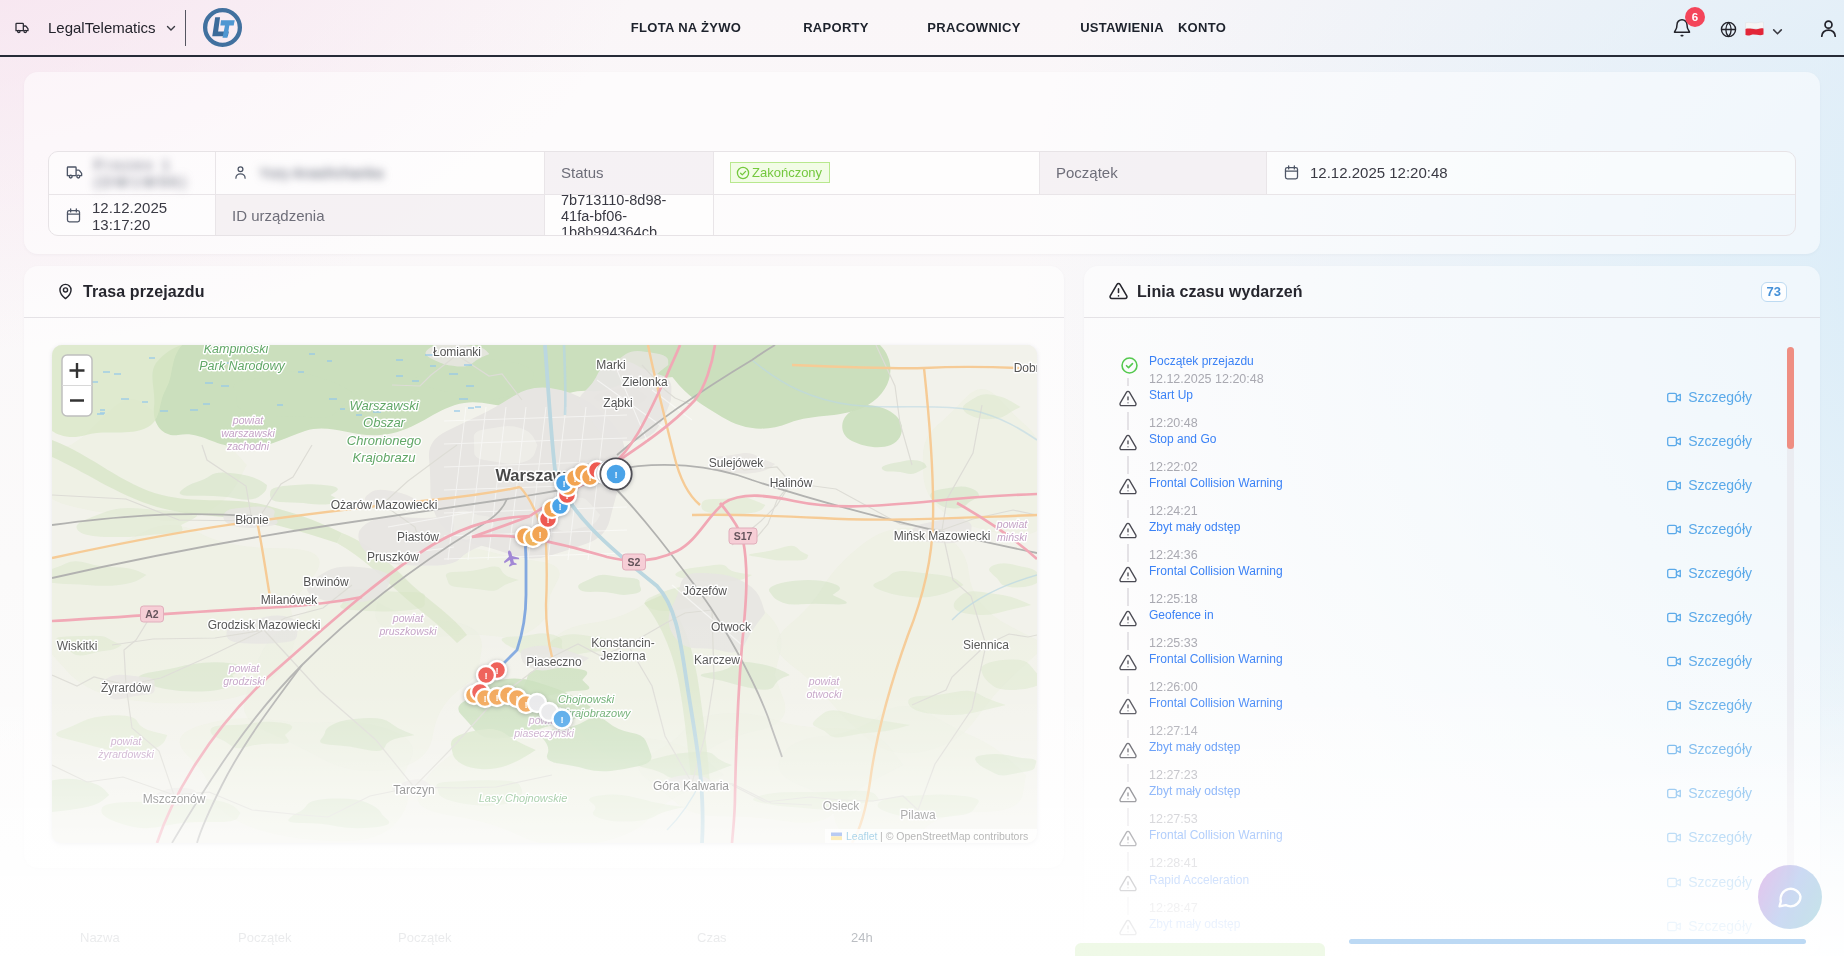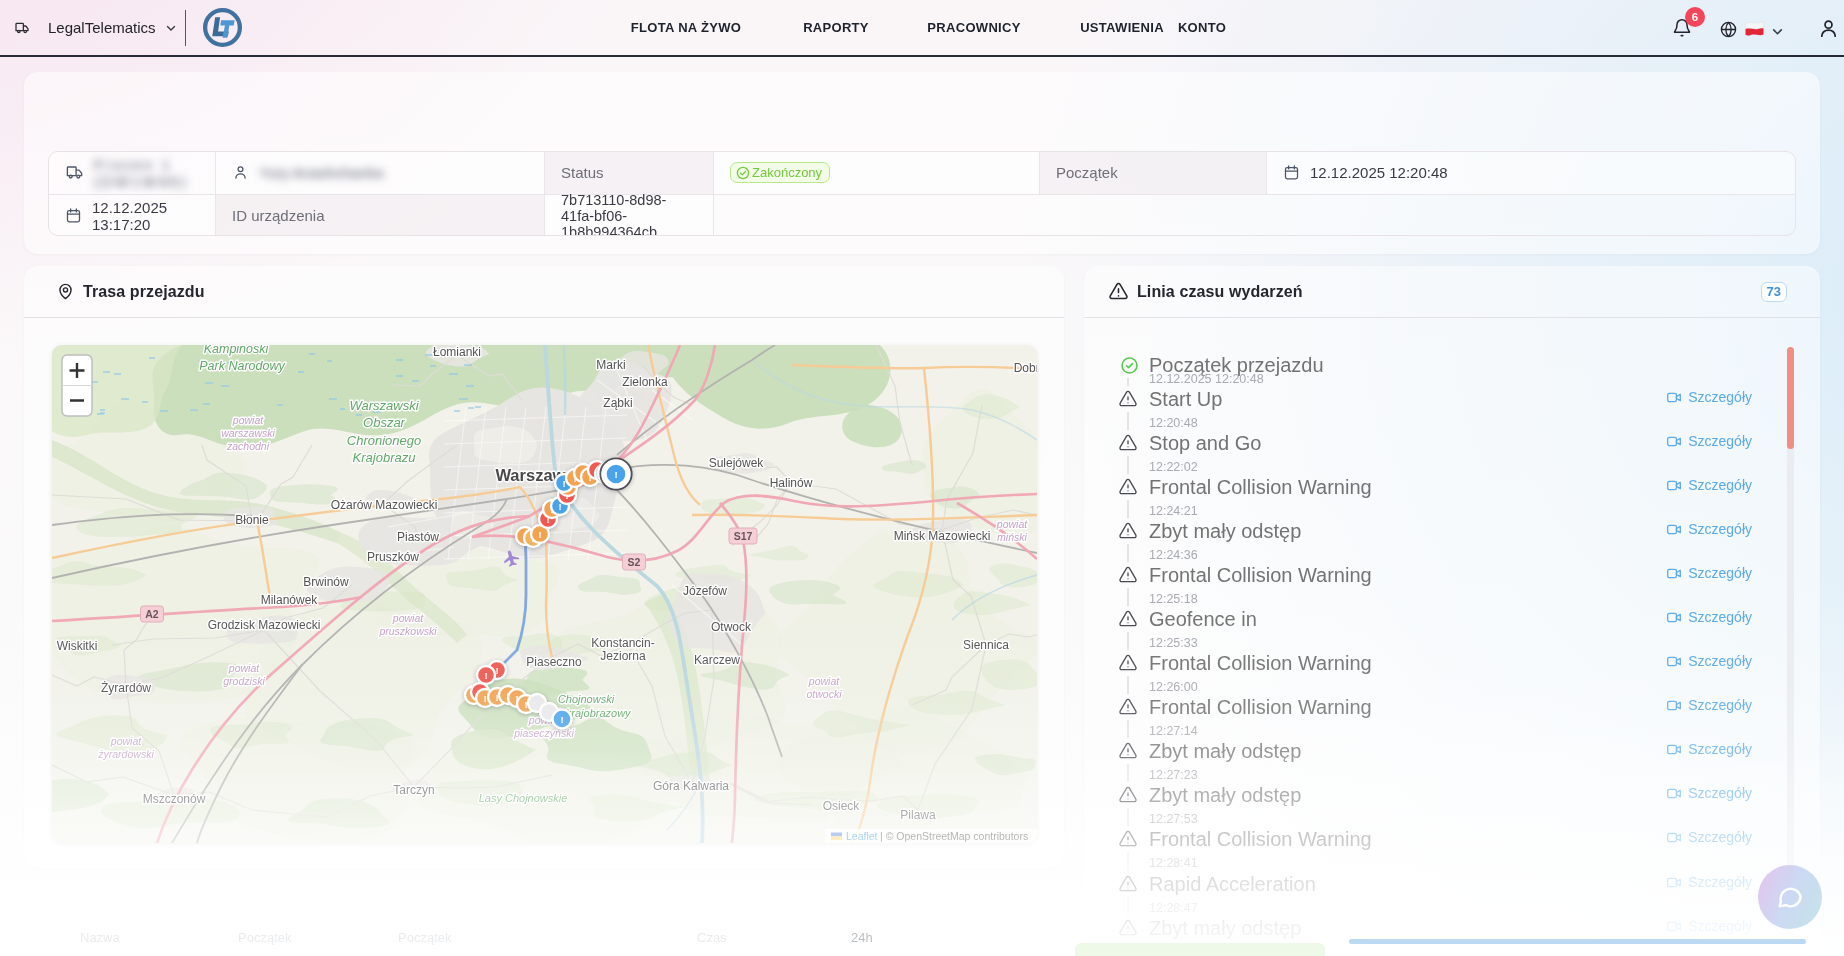--- a/index.html
+++ b/index.html
@@ -28,30 +28,30 @@
   #info-card .card-head { height:55px; }
   
   .itable { position:absolute; left:24px; top:79px; width:1748px; height:85px; border:1px solid #e7e3e6; border-radius:10px; overflow:hidden; display:grid; grid-template-columns:167px 329px 169px 326px 227px auto; grid-template-rows:42.5px 42.5px; }
   .itable > div { display:flex; align-items:center; padding:0 16px; font-size:15px; border-bottom:1px solid #e9e5e8; border-right:1px solid #e9e5e8; }
   .itable > div:nth-child(n+7) { border-bottom:none; }
   .itable > div:nth-child(6n) { border-right:none; }
   .ilabel { background:rgba(242,239,241,0.8); color:#6e6e79; }
   .ival { background:rgba(255,255,255,0.45); color:#3a3a44; }
   .blurtxt { filter:blur(4px); color:#5a6070; }
   .icn { flex:0 0 auto; margin-right:10px; display:inline-flex; }
-  .badge-done { display:inline-flex; align-items:center; gap:2px; border:1.5px solid #b8e88e; background:#f2fce6; color:#74c83e; font-size:13px; border-radius:7px; padding:2px 7px 2px 5px;text-align:right; }
+  .badge-done { display:inline-flex; align-items:center; gap:2px; border:1.5px solid #b8e88e; background:#f2fce6; color:#74c83e; font-size:13px; border-radius:0; padding:2px 7px 2px 5px;text-align:right; }
   
   #map-card { left:24px; top:266px; width:1040px; height:602px; }
   #map-wrap { position:absolute; left:28px; top:79px; width:985px; height:498px; border-radius:10px; overflow:hidden; background:#f1f1e9; box-shadow:0 1px 4px rgba(120,120,140,0.18); }
   
   #tl-card { left:1084px; top:266px; width:736px; height:690px; }
   .tl-badge { margin-left:auto; margin-right:9px; border:1.5px solid #bedbf2; background:rgba(255,255,255,0.85); color:#4490d8; font-size:13px; font-weight:700; border-radius:6px; padding:1.5px 5px; }
   .tl-item { position:absolute; left:0; width:736px; }
   .tl-ic { position:absolute; left:36px; }
-  .tl-title { position:absolute; left:65px; top:0; font-size:20px; color:#737373; }
+  .tl-title { position:absolute; left:65px; top:0; font-size:12px; color:#3b82f6; }
   .tl-time { position:absolute; left:65px; top:25px; font-size:12.5px; color:#a9a9b1; }
   .tl-link { position:absolute; right:68px; top:1px; font-size:14px; color:#5aa9e9; display:flex; align-items:center; gap:7px; }
   .tl-line { position:absolute; left:43px; width:1.5px; background:#e4e2e6; }
   
   .vtrack { position:absolute; left:1787px; top:347px; width:7px; height:575px; background:rgba(233,233,237,0.8); border-radius:4px; }
   .vthumb { position:absolute; left:1787px; top:347px; width:7px; height:102px; background:#ef8e82; border-radius:4px; }
   
   #fade { position:absolute; left:0; top:600px; width:1844px; height:356px; pointer-events:none;
     background:linear-gradient(180deg, rgba(255,255,255,0) 0%, rgba(255,255,255,0.07) 25%, rgba(255,255,255,0.25) 42%, rgba(255,255,255,0.45) 55%, rgba(255,255,255,0.62) 67%, rgba(255,255,255,0.78) 80%, rgba(255,255,255,0.9) 92%, rgba(255,255,255,0.95) 100%); }
   .bottom-faint { position:absolute; top:930px; font-size:13px; color:#8f949c; }

